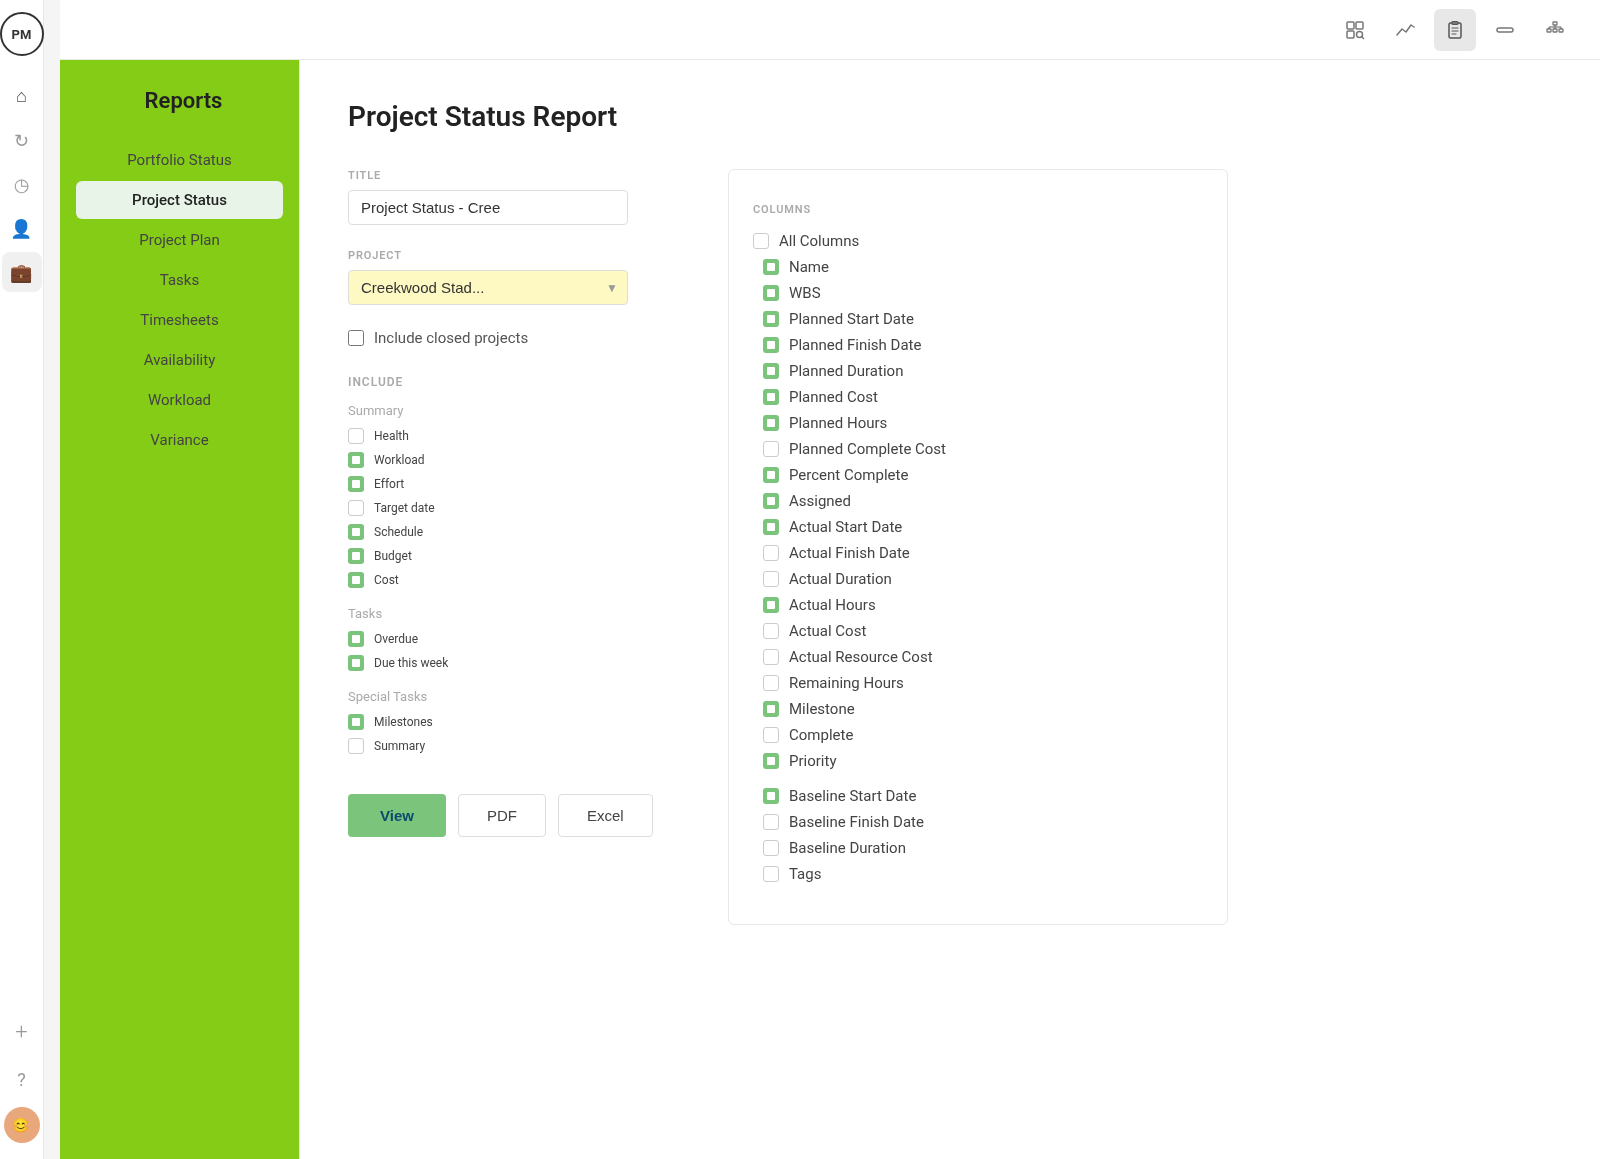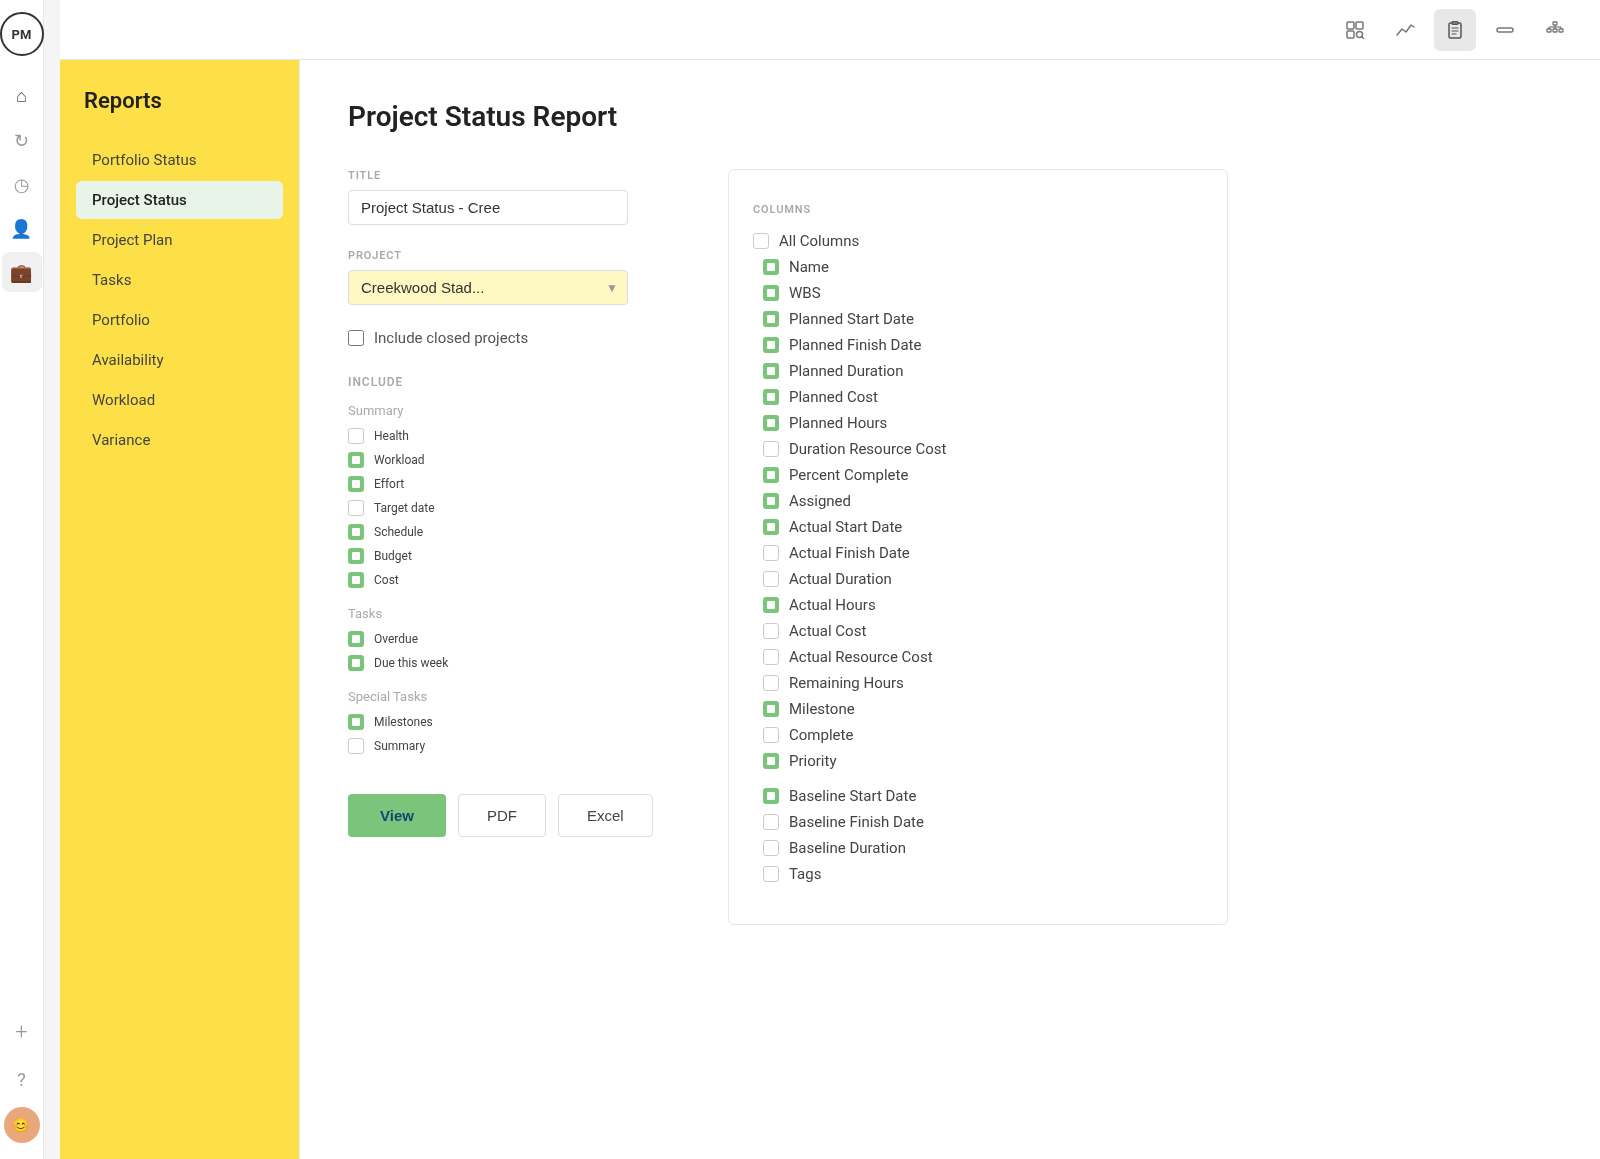--- a/index.html
+++ b/index.html
@@ -107,24 +107,25 @@
       top: 60px;
       left: 60px;
       right: 0;
       bottom: 0;
       display: flex;
     }
 
     
     .sidebar {
       width: 240px;
-      background: #fde047;
+      background: #84cc16;
       border-right: 1px solid #e8e8e8;
       padding: 28px 16px;
       flex-shrink: 0;
+      text-align: center;
     }
     .sidebar-title {
       font-size: 22px;
       font-weight: 600;
       color: #222;
       margin-bottom: 28px;
       padding-left: 8px;
     }
     .sidebar-item {
       padding: 10px 16px;
@@ -420,21 +421,21 @@
 </div>
 
 <div class="main-area">
 
   <div class="sidebar">
     <div class="sidebar-title">Reports</div>
     <div class="sidebar-item">Portfolio Status</div>
     <div class="sidebar-item active">Project Status</div>
     <div class="sidebar-item">Project Plan</div>
     <div class="sidebar-item">Tasks</div>
-    <div class="sidebar-item">Portfolio</div>
+    <div class="sidebar-item">Timesheets</div>
     <div class="sidebar-item">Availability</div>
     <div class="sidebar-item">Workload</div>
     <div class="sidebar-item">Variance</div>
   </div>
 
   <div class="content">
     <div class="page-title">Project Status Report</div>
 
     <div class="form-columns">
 
@@ -553,21 +554,21 @@
           <div class="col-item" style="padding-left:10px;">
             <div class="green-checkbox"></div>
             <span class="col-label">Planned Cost</span>
           </div>
           <div class="col-item" style="padding-left:10px;">
             <div class="green-checkbox"></div>
             <span class="col-label">Planned Hours</span>
           </div>
           <div class="col-item" style="padding-left:10px;">
             <div class="empty-checkbox"></div>
-            <span class="col-label">Duration Resource Cost</span>
+            <span class="col-label">Planned Complete Cost</span>
           </div>
           <div class="col-item" style="padding-left:10px;">
             <div class="green-checkbox"></div>
             <span class="col-label">Percent Complete</span>
           </div>
           <div class="col-item" style="padding-left:10px;">
             <div class="green-checkbox"></div>
             <span class="col-label">Assigned</span>
           </div>
           <div class="col-item" style="padding-left:10px;">

